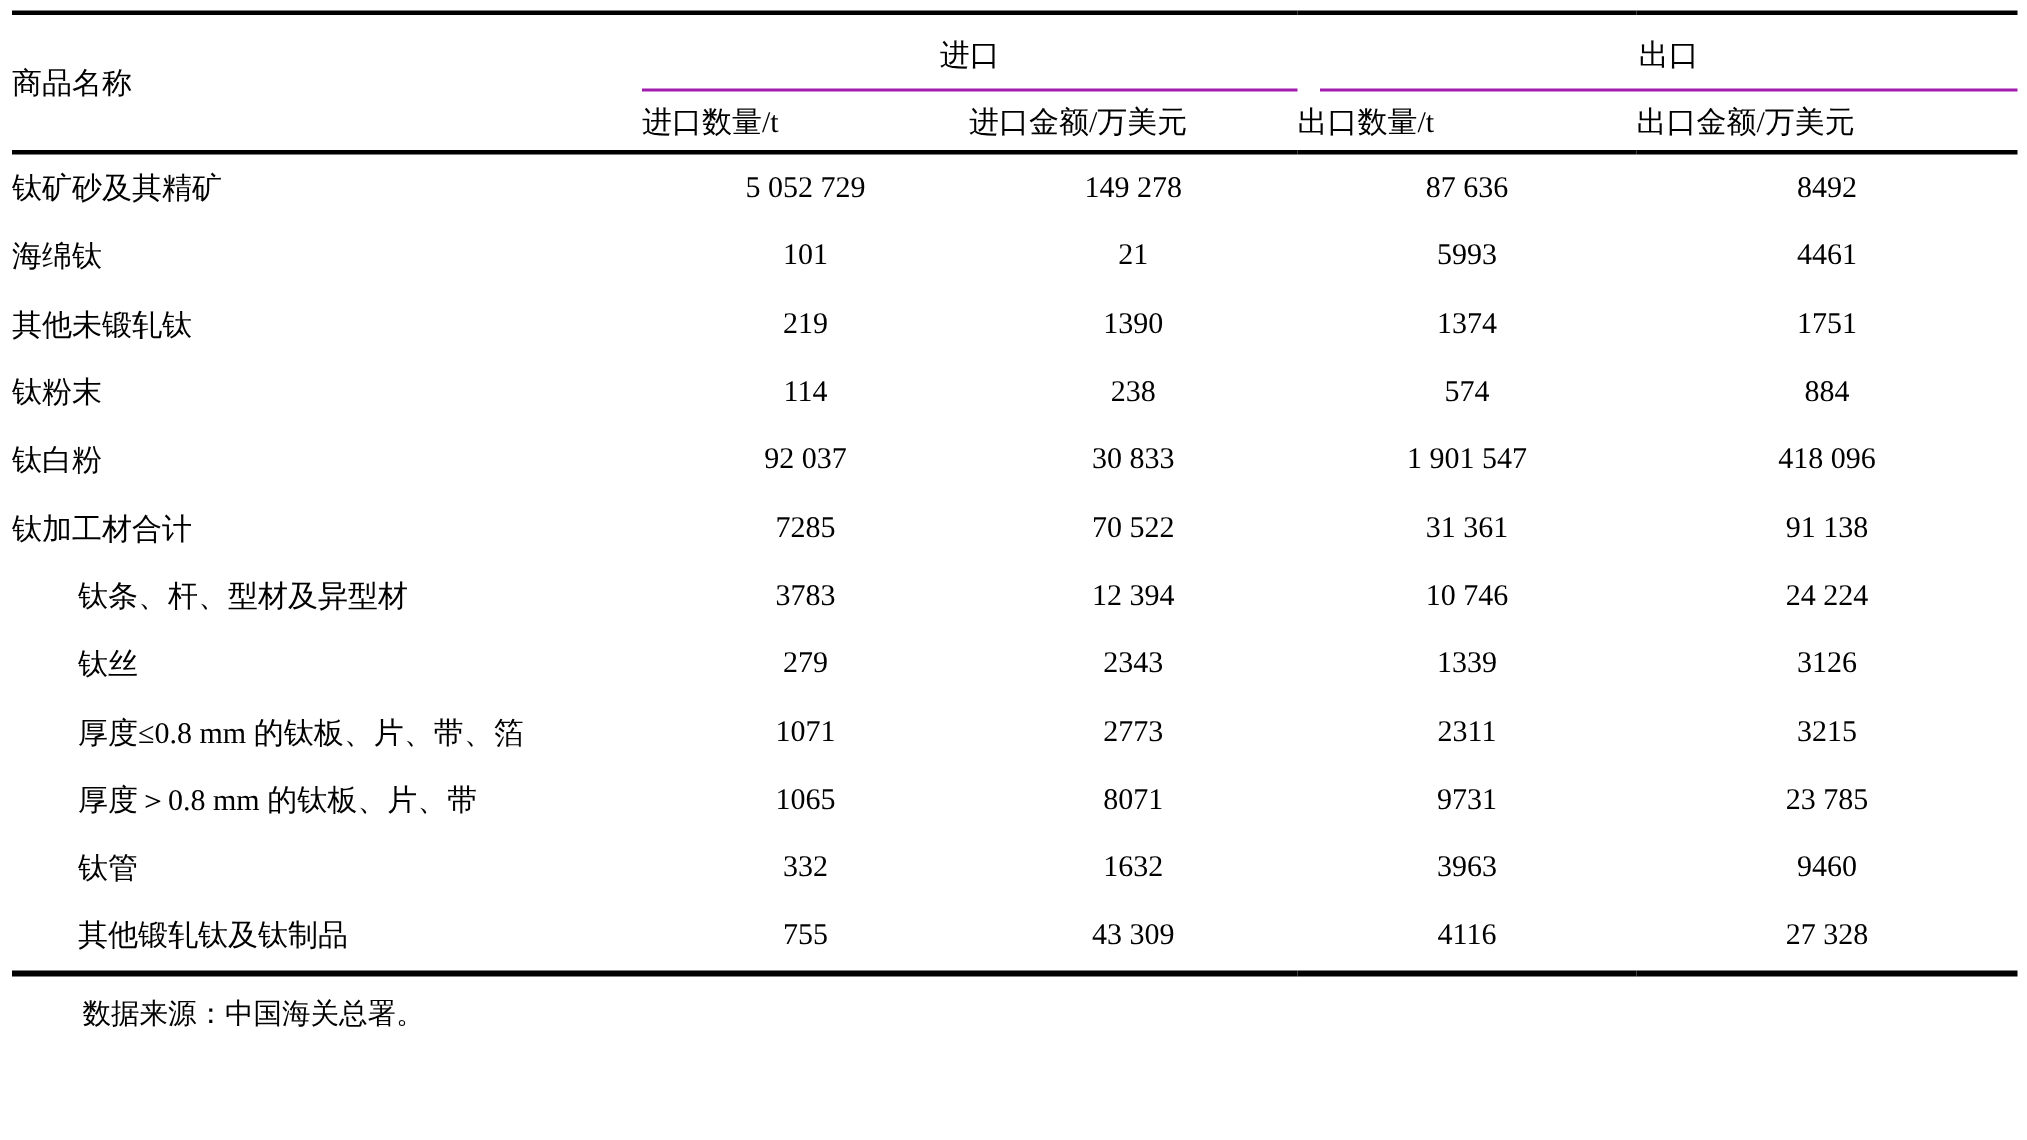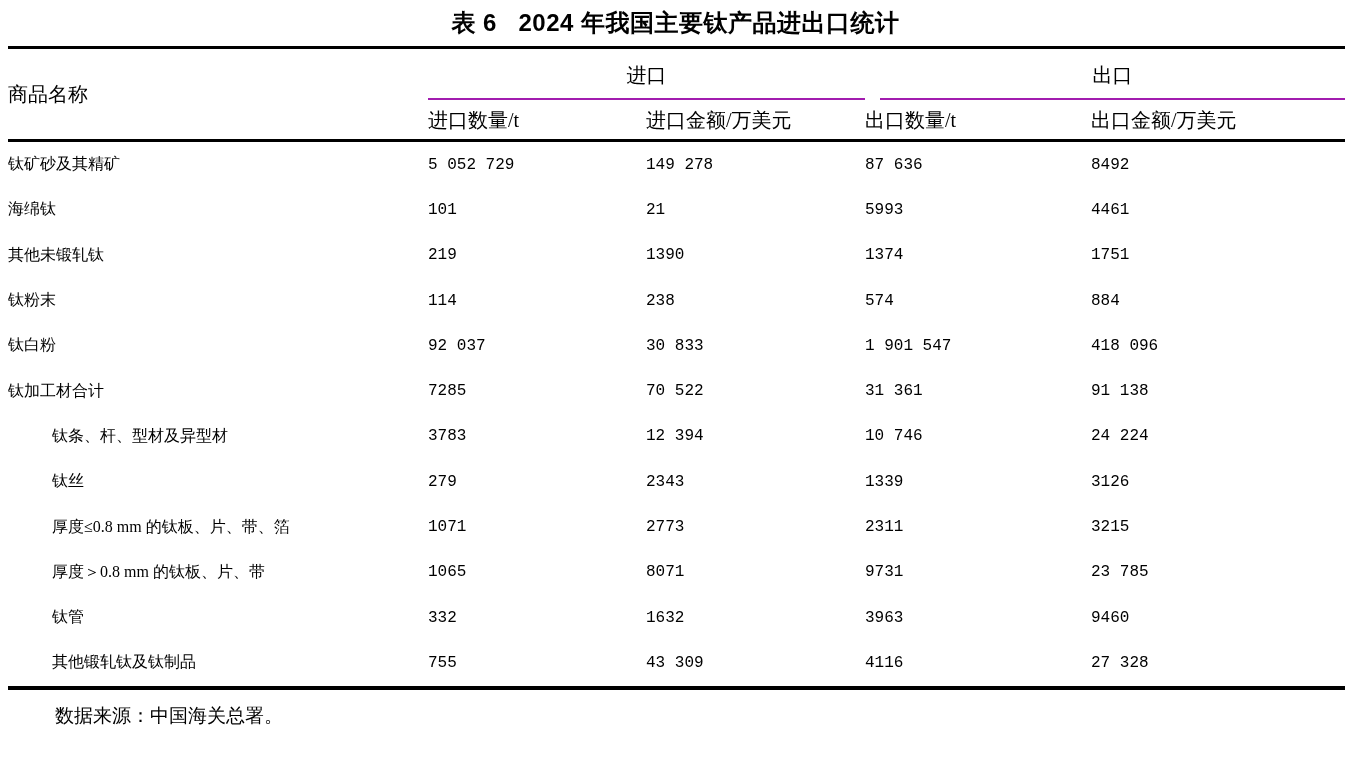--- a/index.html
+++ b/index.html
@@ -68,37 +68,36 @@
     font-size: 20px;
   }
   .group-inner.gap-left { margin-left: 15px; }
   tr.subhead-row th {
     height: 38px;
     text-align: left;
     border-bottom: 3px solid #000;
     font-size: 20px;
   }
   
-  tbody td { height: 45.3px; font-size: 16px; }
+  tbody td { height: 45.3px; font-size: 20px; }
   td.name { text-align: left; padding-left: 22px; }
   tr.indent td.name { padding-left: 44px; }
-  td.num { text-align: left; font-family: Liberation Mono, monospace; }
+  td.num { text-align: center; }
   .source-note {
     margin: 13px 0 0 0;
     padding-left: 55px;
     font-size: 19px;
     line-height: 26px;
   }
 </style>
 </head>
 <body>
 
 <div class="page">
 
-  <div class="title-cn">表 6   2024 年我国主要钛产品进出口统计</div>
 
   <table class="stat-table">
     <colgroup>
       <col style="width:420px">
       <col style="width:218px">
       <col style="width:219px">
       <col style="width:226px">
       <col style="width:254px">
     </colgroup>
     <thead>

